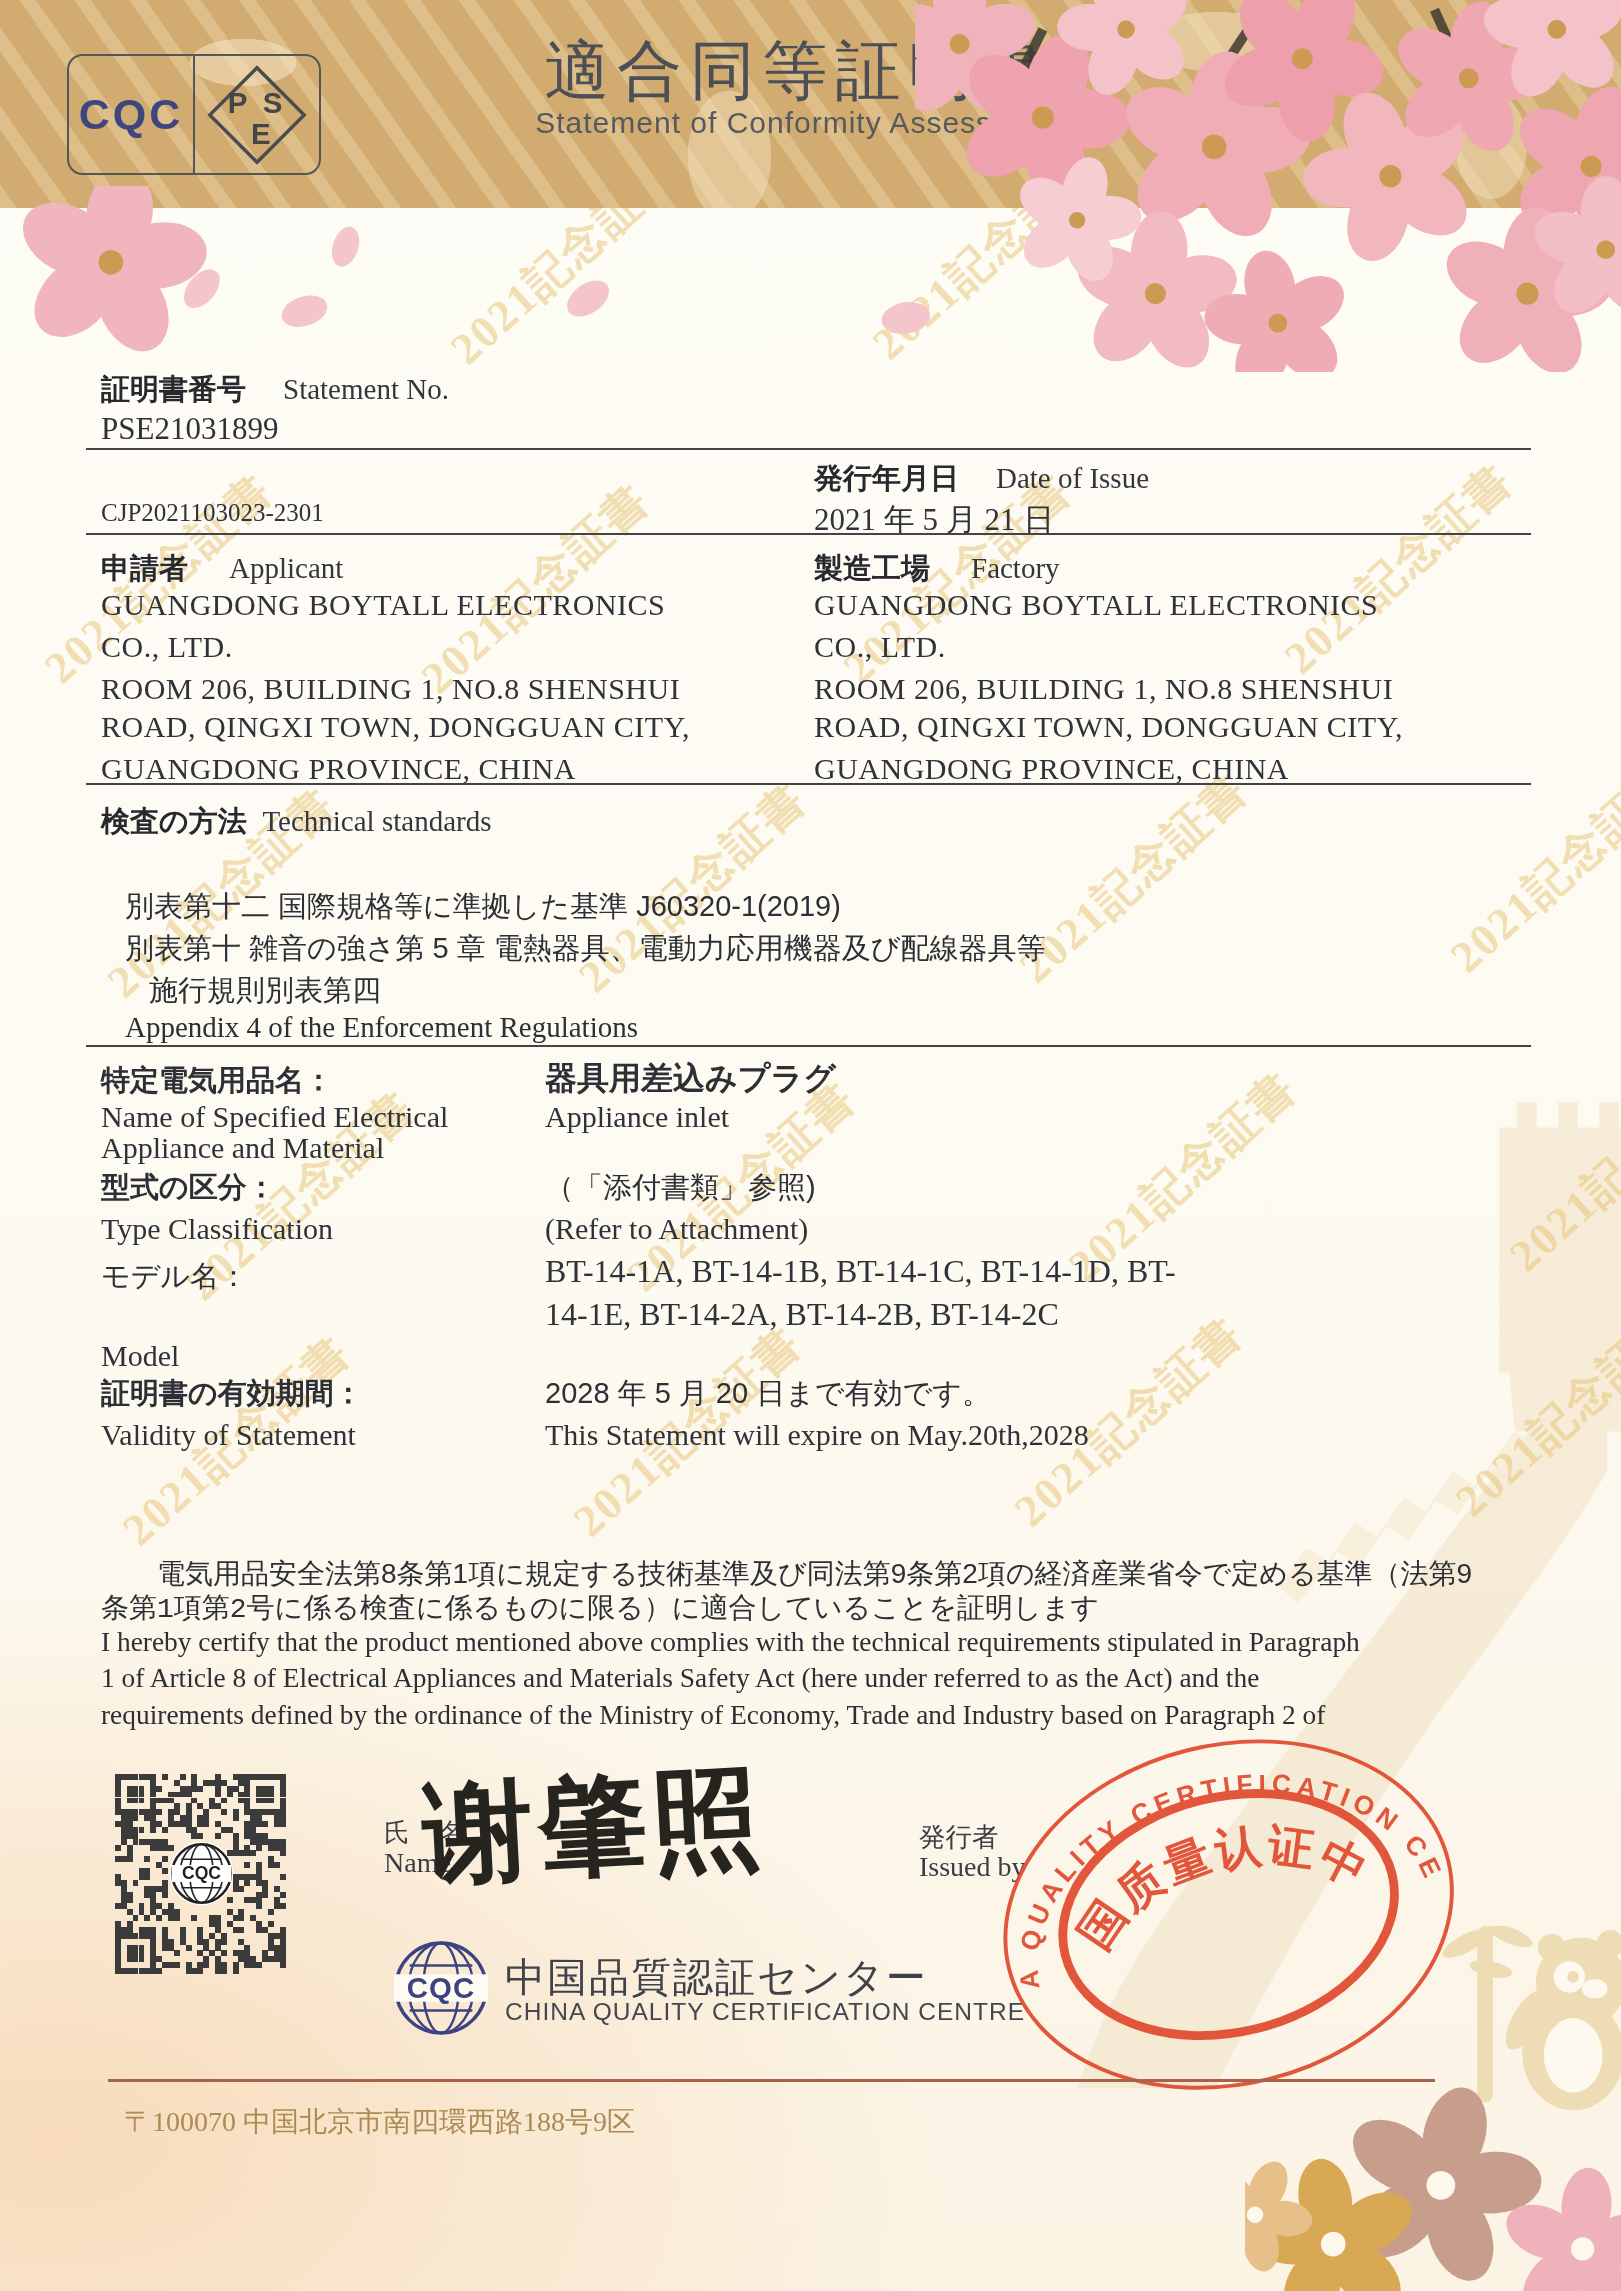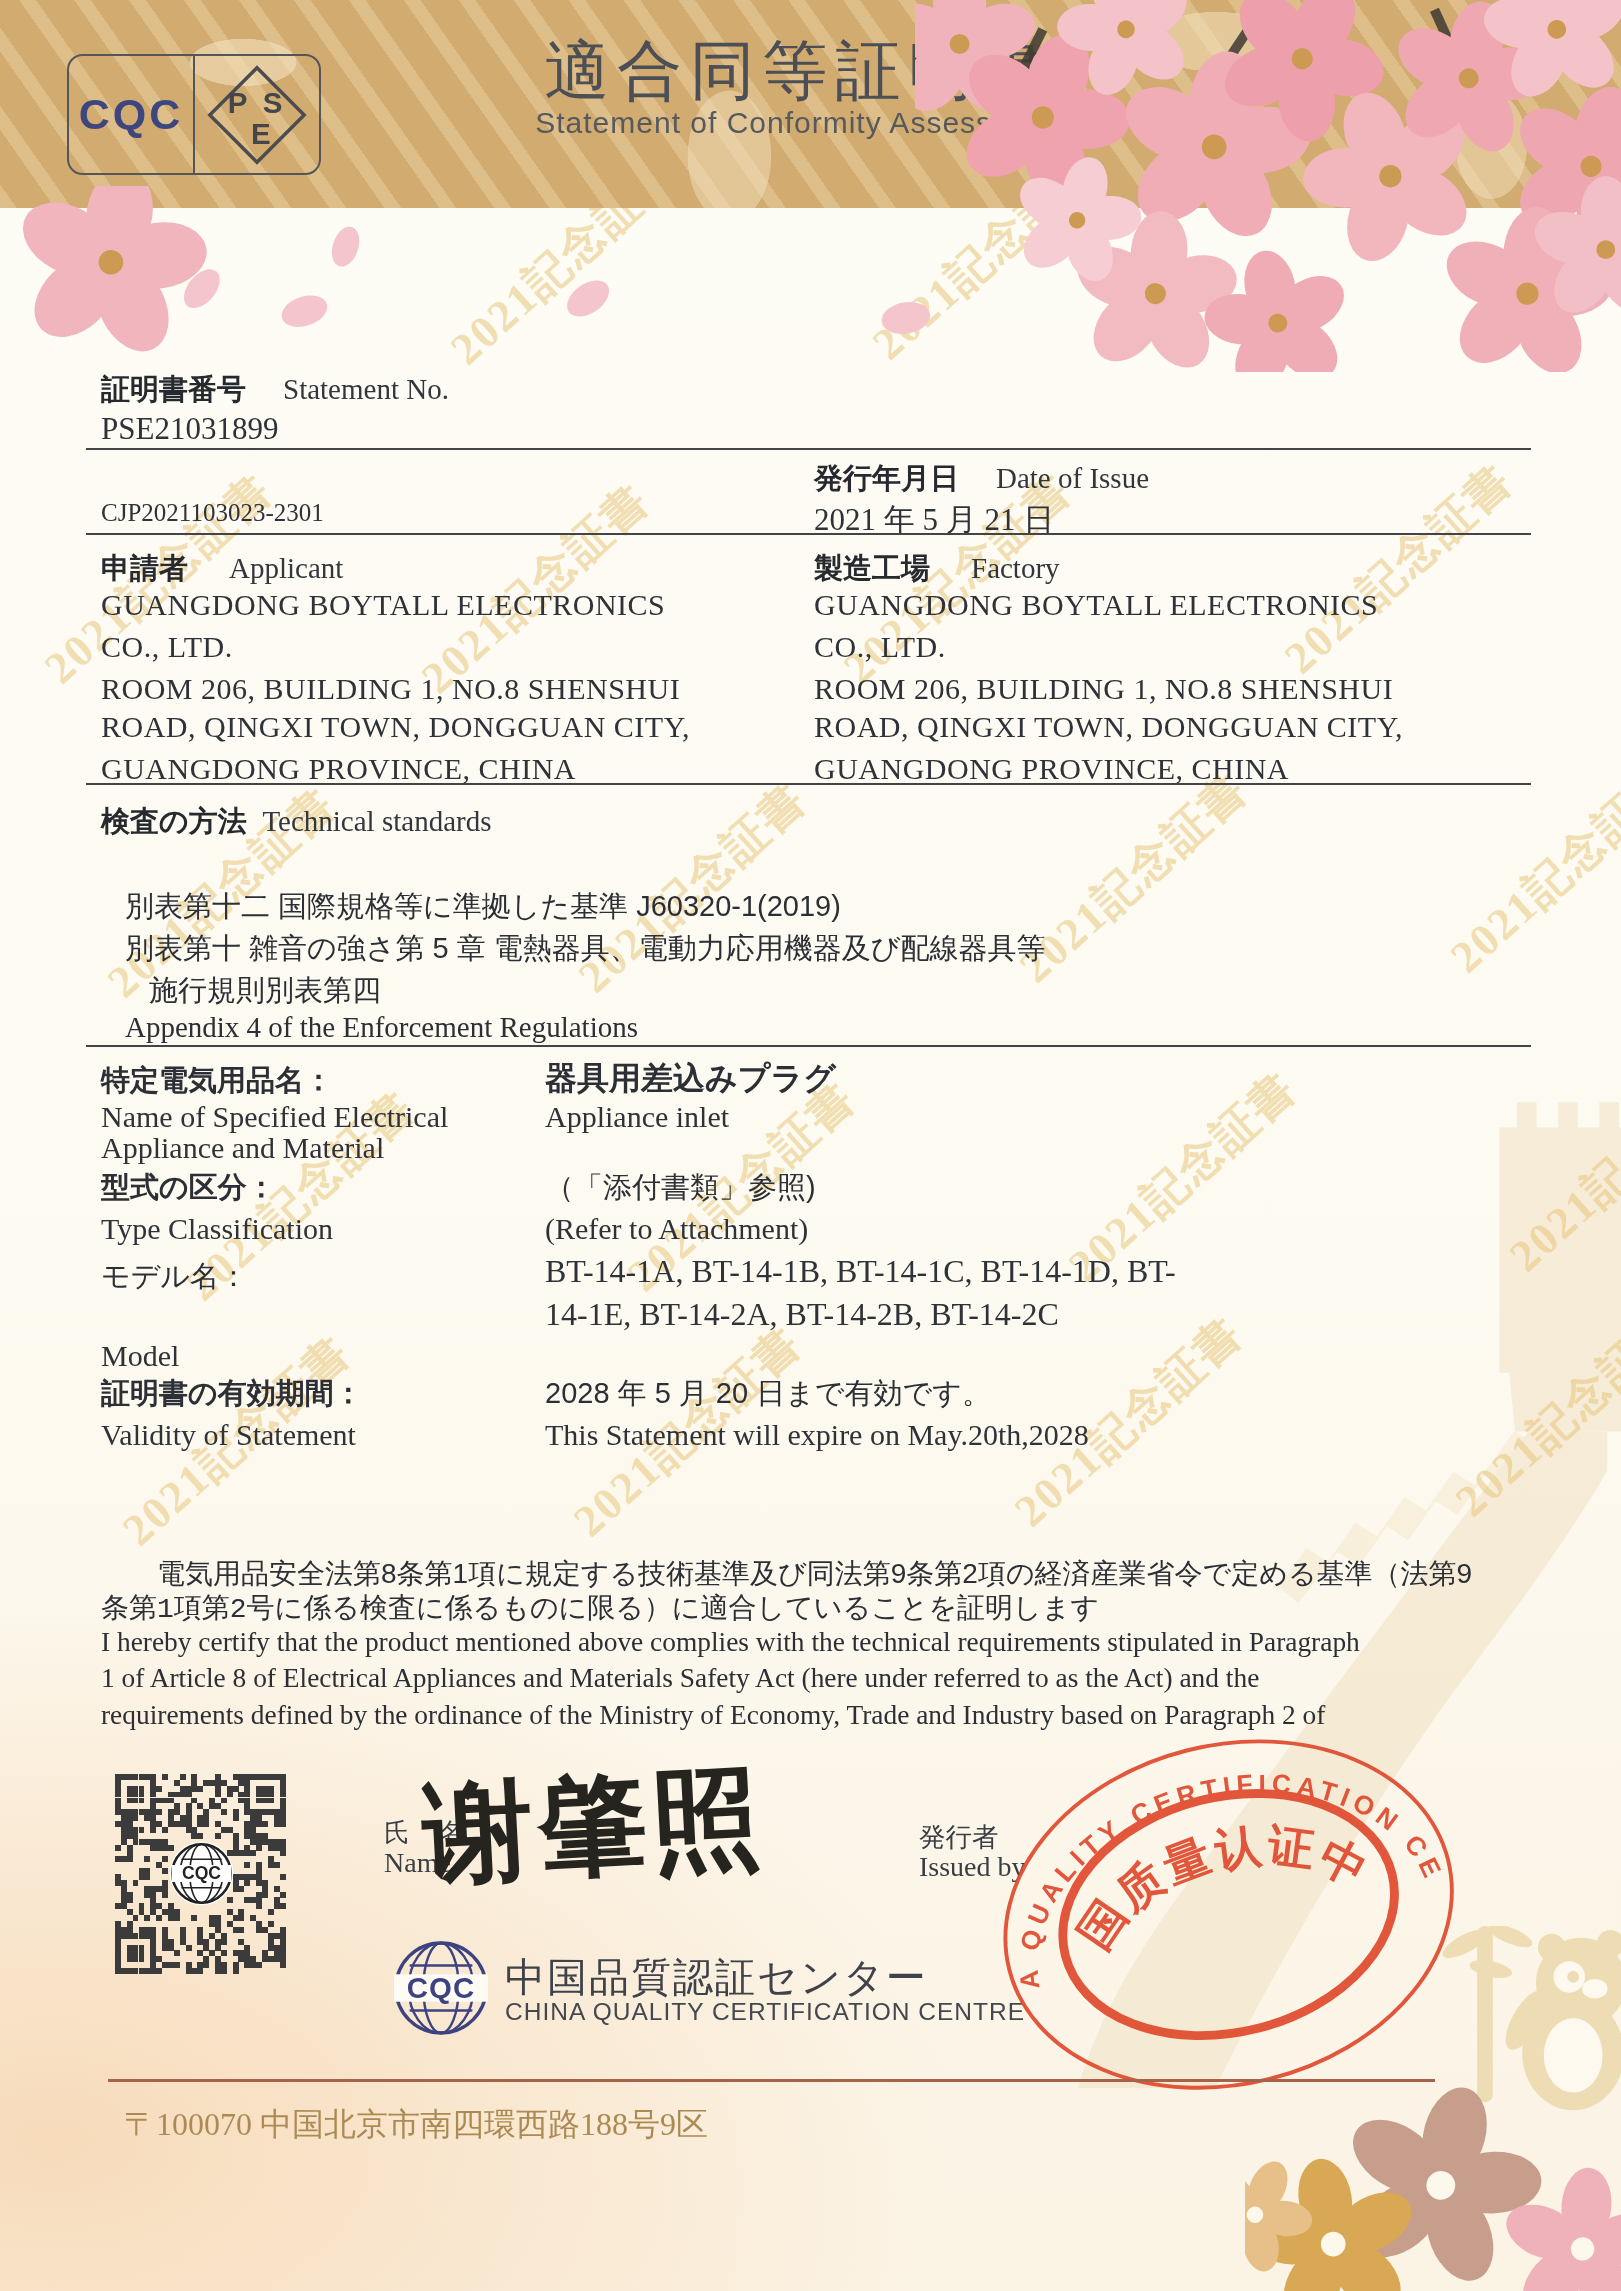--- a/index.html
+++ b/index.html
@@ -44,21 +44,21 @@
   .addr { position:absolute; font-size:30px; white-space:nowrap; color:#2f3238; letter-spacing:0.5px; }
   .std { position:absolute; font-size:29px; white-space:nowrap; color:#2c2f35; }
   .para { position:absolute; font-size:27.4px; white-space:nowrap; color:#2c2f35; }
   .wm { position:absolute; font-size:45px; color:rgba(231,199,124,.55); white-space:nowrap;
         transform:rotate(-42deg); font-weight:600; letter-spacing:2px; }
   
   #qr { position:absolute; left:115px; top:1774px; width:173px; height:202px; }
   .qc { position:absolute; background:#3b3b3b; }
   
   .footline { position:absolute; left:108px; top:2079px; width:1327px; height:2.5px; background:#a5634a; }
-  .foot { position:absolute; top:2103px; font-size:32px; color:#ab8b53; white-space:nowrap; }
+  .foot { position:absolute; top:2103px; font-size:28px; color:#ab8b53; white-space:nowrap; }
   .sigName { position:absolute; left:423px; top:1753px; width:333px; font-size:110px; font-weight:700;
              color:#25241f; transform:rotate(-3deg); white-space:nowrap; letter-spacing:3.9px;}
 </style>
 </head>
 <body>
 
 <div id="page">
 
   <div class="abs" style="left:0;top:1529px;width:1078px;height:763px;
               background:radial-gradient(ellipse at 5% 80%, rgba(246,213,176,.8) 0%, rgba(246,213,176,0) 62%);"></div>

